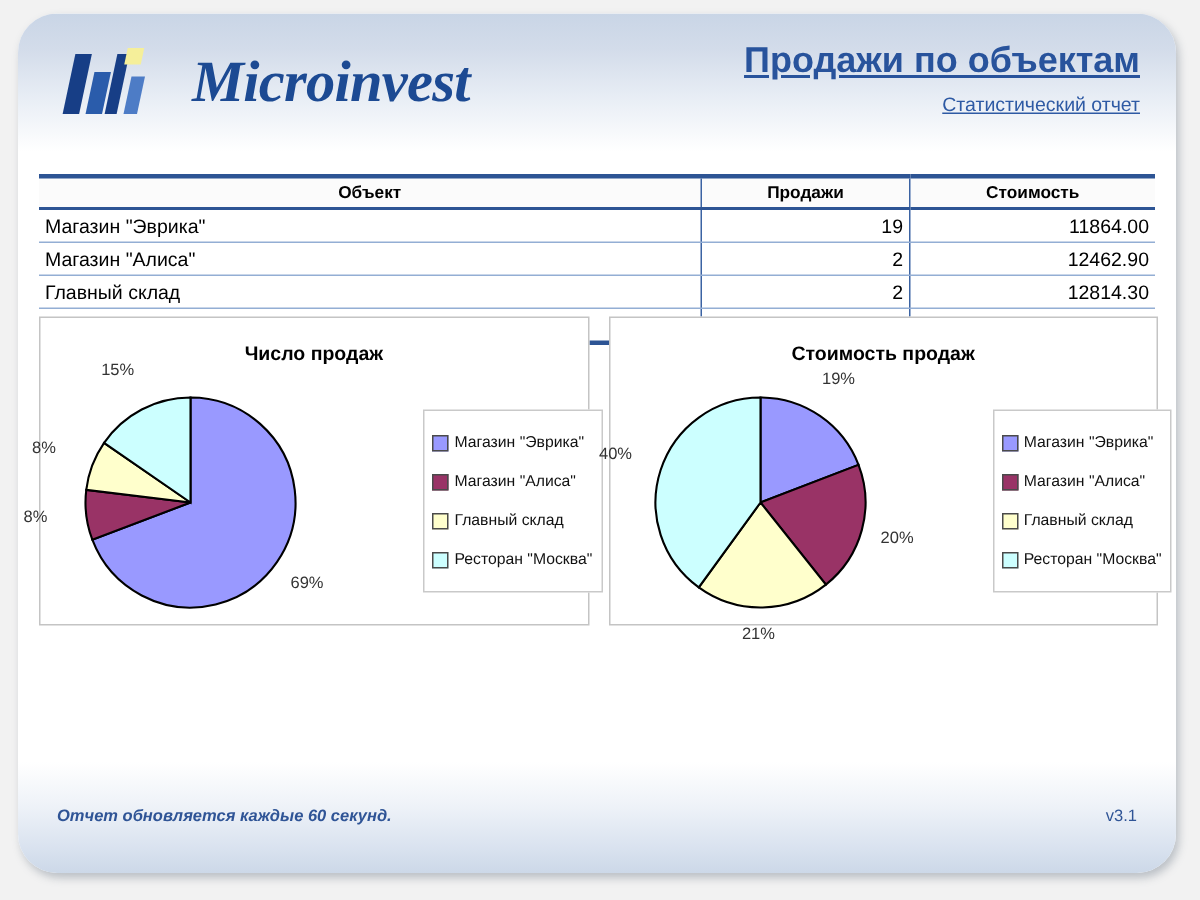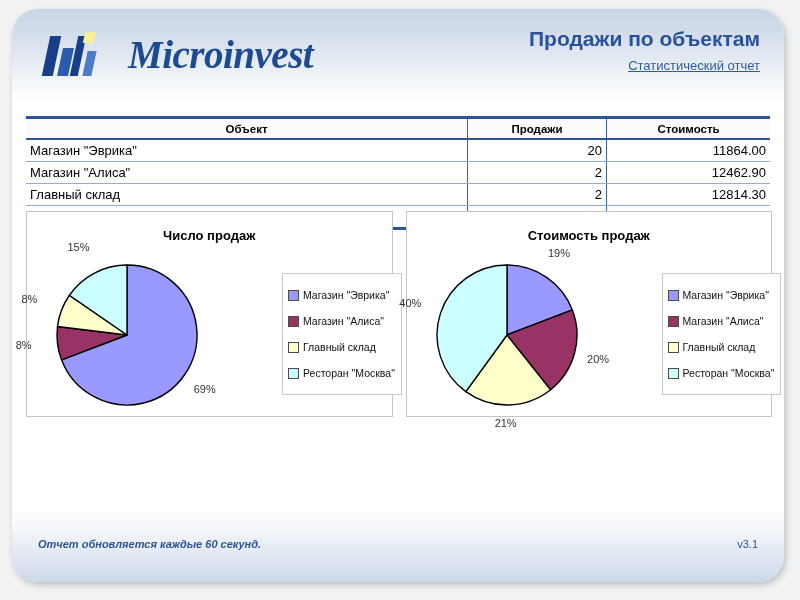--- a/index.html
+++ b/index.html
@@ -79,23 +79,24 @@
     line-height: 1;
   }
 
   .title-block {
     position: absolute;
     right: 24px;
     top: 18px;
     text-align: right;
   }
   .report-title {
-    font-size: 21px;
+    font-size: 24px;
     font-weight: bold;
     color: #28539c;
+    text-decoration: underline;
     line-height: 1.15;
     white-space: nowrap;
   }
   .report-subtitle {
     margin-top: 7px;
     font-size: 13px;
     color: #2e5aa4;
     text-decoration: underline;
     white-space: nowrap;
   }
@@ -260,21 +261,21 @@
     <thead>
       <tr>
         <th class="col-obj">Объект</th>
         <th class="col-w-sales">Продажи</th>
         <th class="col-w-cost col-val">Стоимость</th>
       </tr>
     </thead>
     <tbody>
       <tr>
         <td class="c-name">Магазин "Эврика"</td>
-        <td class="c-num">20</td>
+        <td class="c-num">19</td>
         <td class="c-last">11864.00</td>
       </tr>
       <tr>
         <td class="c-name">Магазин "Алиса"</td>
         <td class="c-num">2</td>
         <td class="c-last">12462.90</td>
       </tr>
       <tr>
         <td class="c-name">Главный склад</td>
         <td class="c-num">2</td>

